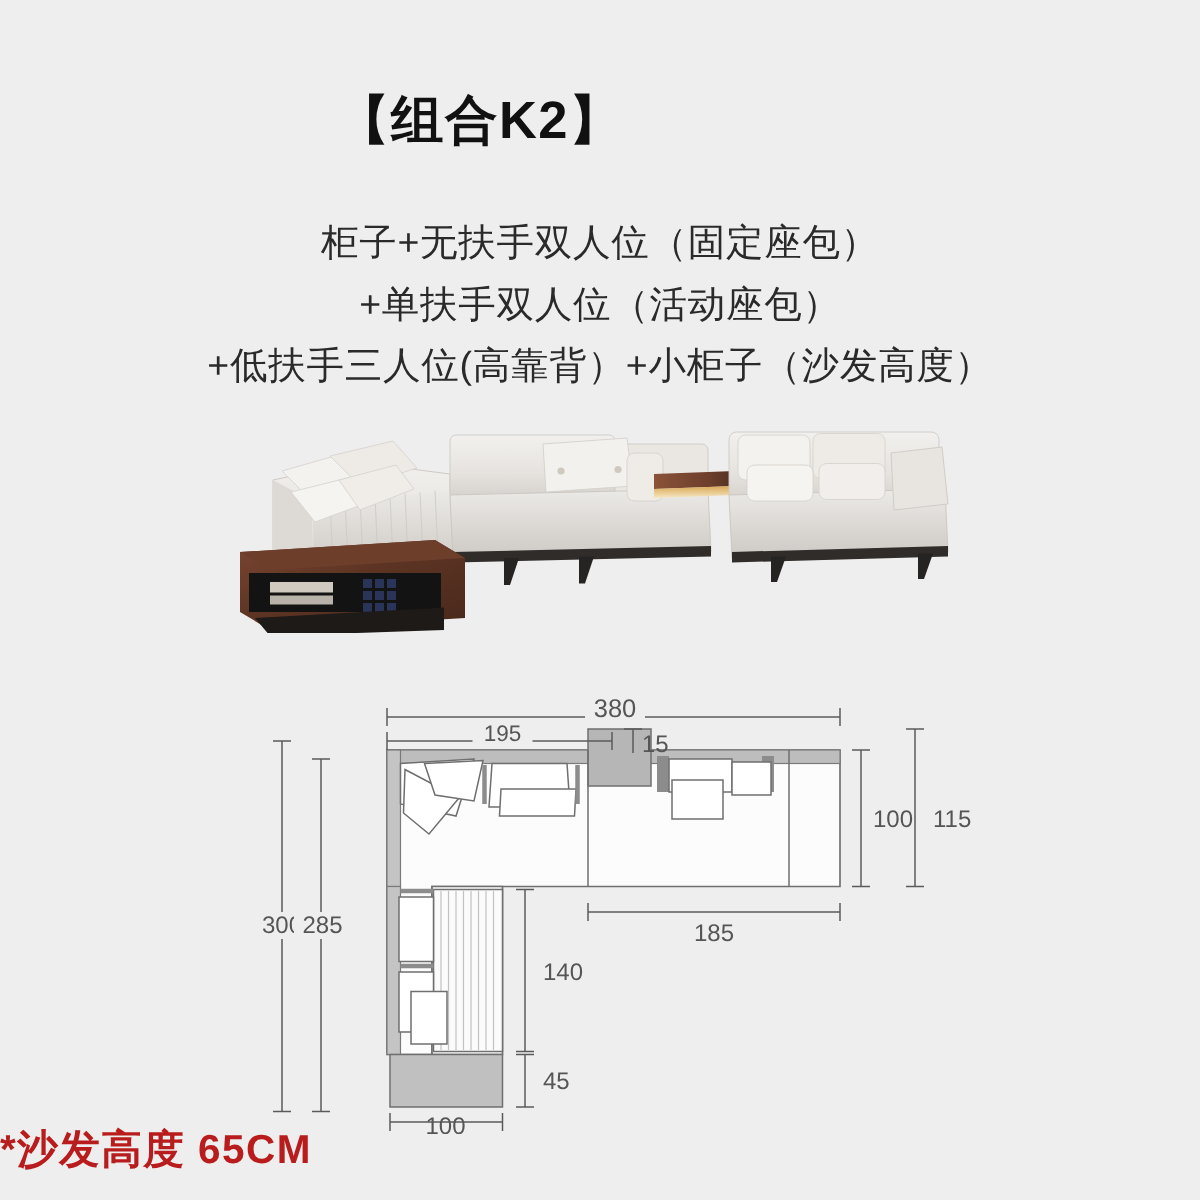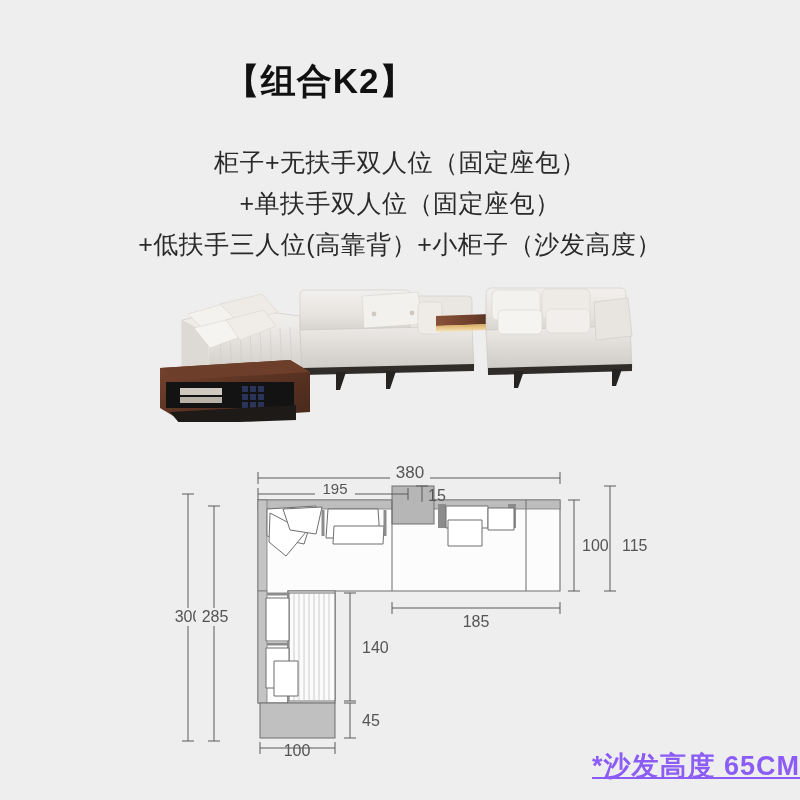--- a/index.html
+++ b/index.html
@@ -68,44 +68,43 @@
     height: 300px;
   }
   .plan svg { display: block; }
 
   
   .footnote {
     position: absolute;
     top: 748px;
     left: 0;
     width: 800px;
-    text-align: right;
+    text-align: left;
     font-size: 27px;
     font-weight: bold;
-    color: #8b5cf6;
+    color: #b91c1c;
     letter-spacing: 1px;
-    text-decoration: underline;
   }
 
   .dim-text {
     font-family: "Liberation Sans", "DejaVu Sans", sans-serif;
     font-size: 15px;
     fill: #555;
   }
 </style>
 </head>
 <body style="background: rgb(239, 238, 238);">
 
 <div class="page">
 
   <div class="title">【组合K2】</div>
 
   <div class="desc">
     <div>柜子+无扶手双人位（固定座包）</div>
-    <div>+单扶手双人位（固定座包）</div>
+    <div>+单扶手双人位（活动座包）</div>
     <div>+低扶手三人位(高靠背）+小柜子（沙发高度）</div>
   </div>
 
   <div class="photo">
     <svg width="510" height="150" viewBox="0 0 510 150" xmlns="http://www.w3.org/2000/svg">
       <defs>
         <linearGradient id="fabric" x1="0" y1="0" x2="0" y2="1">
           <stop offset="0%" stop-color="#f2f0ee"></stop>
           <stop offset="60%" stop-color="#e6e3df"></stop>
           <stop offset="100%" stop-color="#d5d1cc"></stop>

